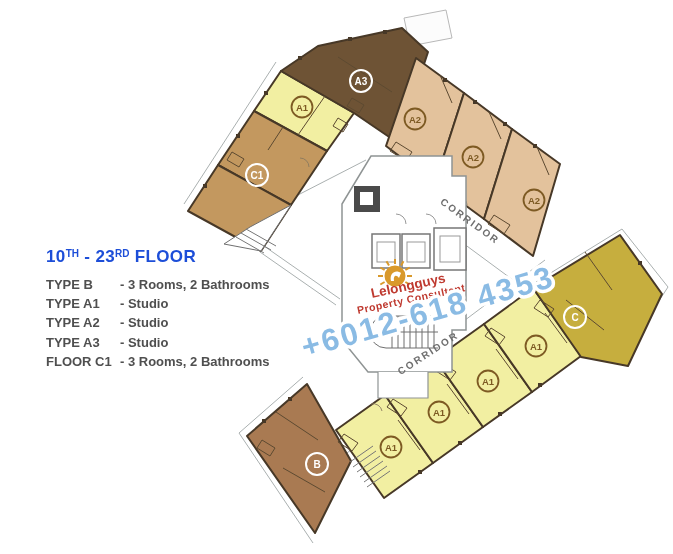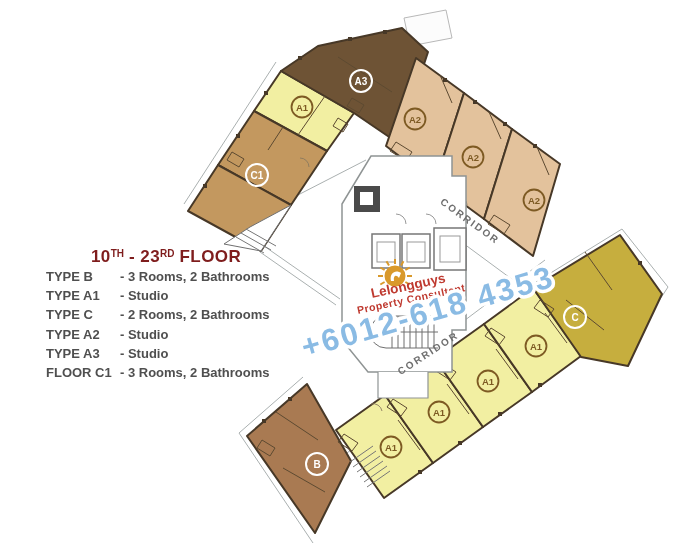--- a/index.html
+++ b/index.html
@@ -1,20 +1,20 @@
 <!DOCTYPE html>
 <html><head>
 <meta charset="utf-8">
 <style>
   html,body{margin:0;padding:0;background:#ffffff;}
   .stage{position:relative;width:673px;height:554px;background:#ffffff;overflow:hidden;
          font-family:"Liberation Sans",sans-serif;}
   .plan-svg{position:absolute;left:0;top:0;}
   .legend{position:absolute;left:46px;top:247px;width:240px;}
-  .legend-title{font-size:17px;font-weight:bold;color:#7f1d1d;letter-spacing:.4px;text-align:center;}
+  .legend-title{font-size:17px;font-weight:bold;color:#1d4ed8;letter-spacing:.4px;margin-bottom:8px;}
   .legend-title .sup{font-size:10px;vertical-align:5px;letter-spacing:0;}
   .legend-row{display:flex;font-size:13px;font-weight:bold;color:#4f4f4f;line-height:19.2px;}
   .legend-row .lt{width:74px;flex:0 0 74px;}
   svg text{font-family:"Liberation Sans",sans-serif;}
 </style>
 </head>
 <body>
 
 <div class="stage">
 
@@ -229,24 +229,20 @@
     <div class="legend-title"><span>10</span><span class="sup">TH</span><span> - </span><span>23</span><span class="sup">RD</span><span> FLOOR</span></div>
     <div class="legend-row">
       <span class="lt">TYPE B</span>
       <span class="ld">- 3 Rooms, 2 Bathrooms</span>
     </div>
     <div class="legend-row">
       <span class="lt">TYPE A1</span>
       <span class="ld">- Studio</span>
     </div>
     <div class="legend-row">
-      <span class="lt">TYPE C</span>
-      <span class="ld">- 2 Rooms, 2 Bathrooms</span>
-    </div>
-    <div class="legend-row">
       <span class="lt">TYPE A2</span>
       <span class="ld">- Studio</span>
     </div>
     <div class="legend-row">
       <span class="lt">TYPE A3</span>
       <span class="ld">- Studio</span>
     </div>
     <div class="legend-row">
       <span class="lt">FLOOR C1</span>
       <span class="ld">- 3 Rooms, 2 Bathrooms</span>

